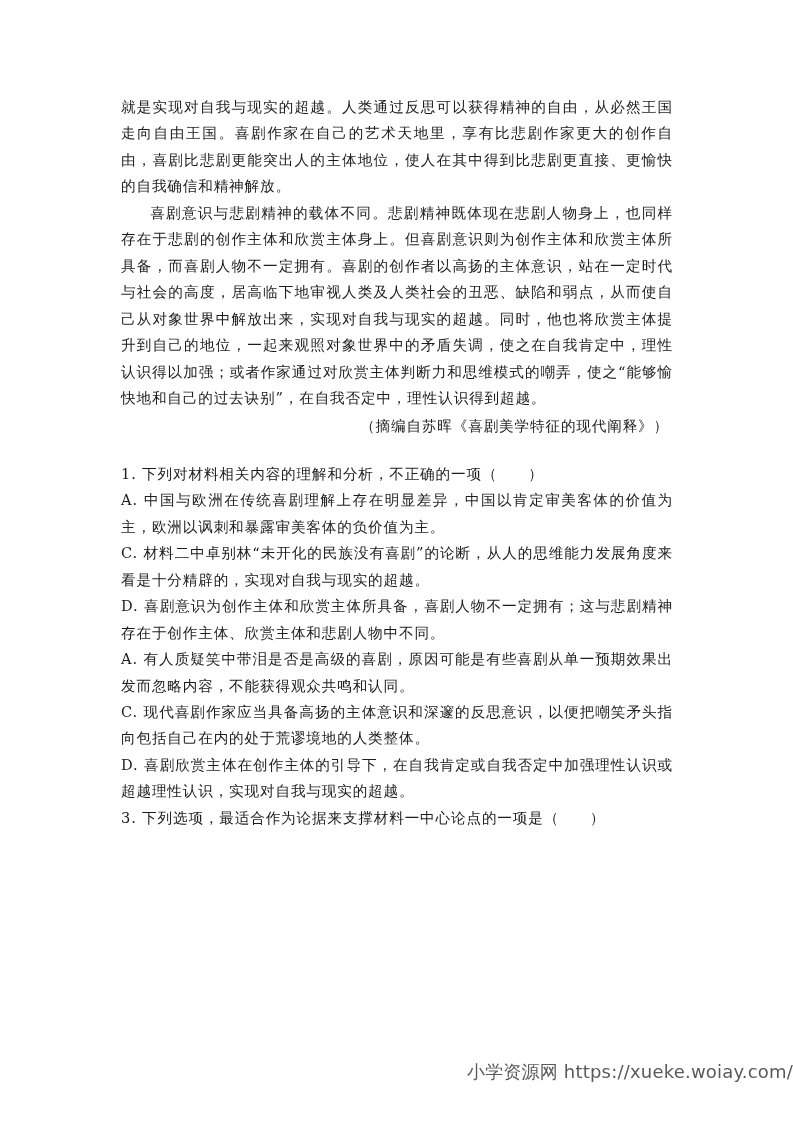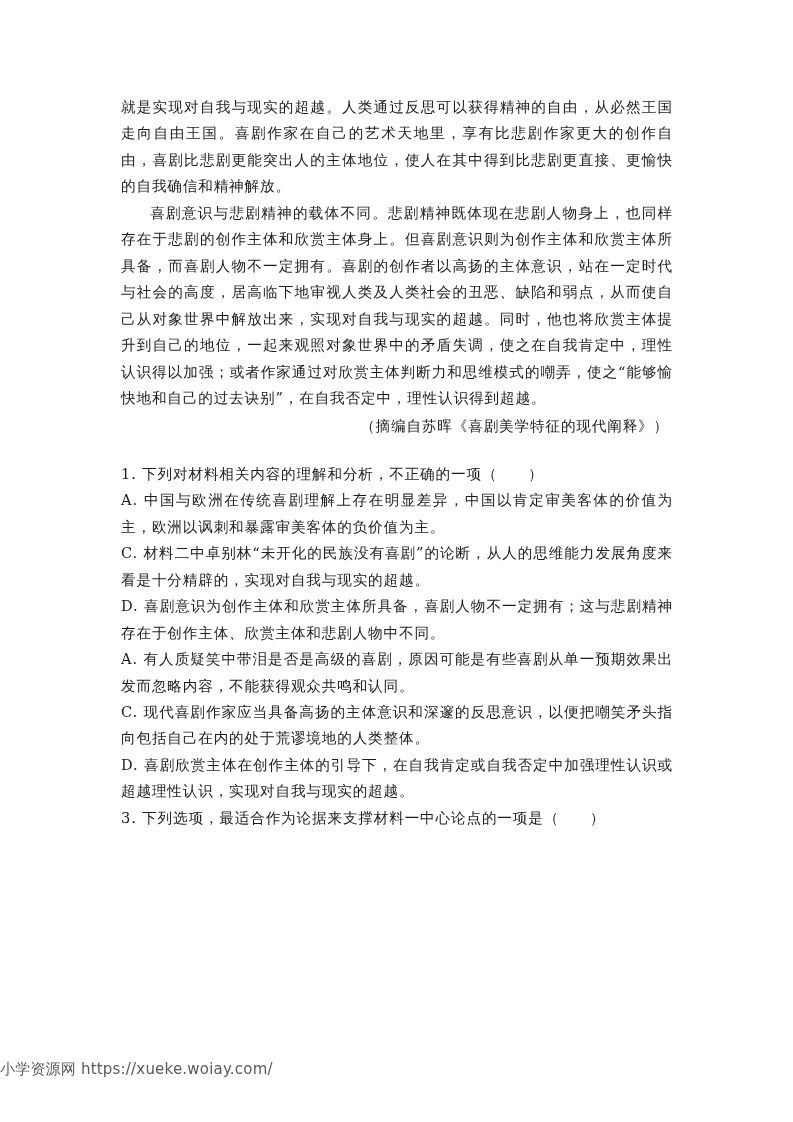--- a/index.html
+++ b/index.html
@@ -39,23 +39,23 @@
       margin: 0;
     }
     .option {
       margin: 0;
     }
     .footer {
       position: absolute;
       left: 0;
       top: 1060px;
       width: 793px;
-      text-align: left;
+      text-align: right;
       font-family: "DejaVu Sans", "Liberation Sans", sans-serif;
-      font-size: 15px;
+      font-size: 18px;
       color: #5a5a5a;
       letter-spacing: 0.2px;
     }
   </style>
 </head>
 <body>
 
 <div class="page">
 
   <p class="line-block">就是实现对自我与现实的超越。人类通过反思可以获得精神的自由，从必然王国走向自由王国。喜剧作家在自己的艺术天地里，享有比悲剧作家更大的创作自由，喜剧比悲剧更能突出人的主体地位，使人在其中得到比悲剧更直接、更愉快的自我确信和精神解放。</p>

